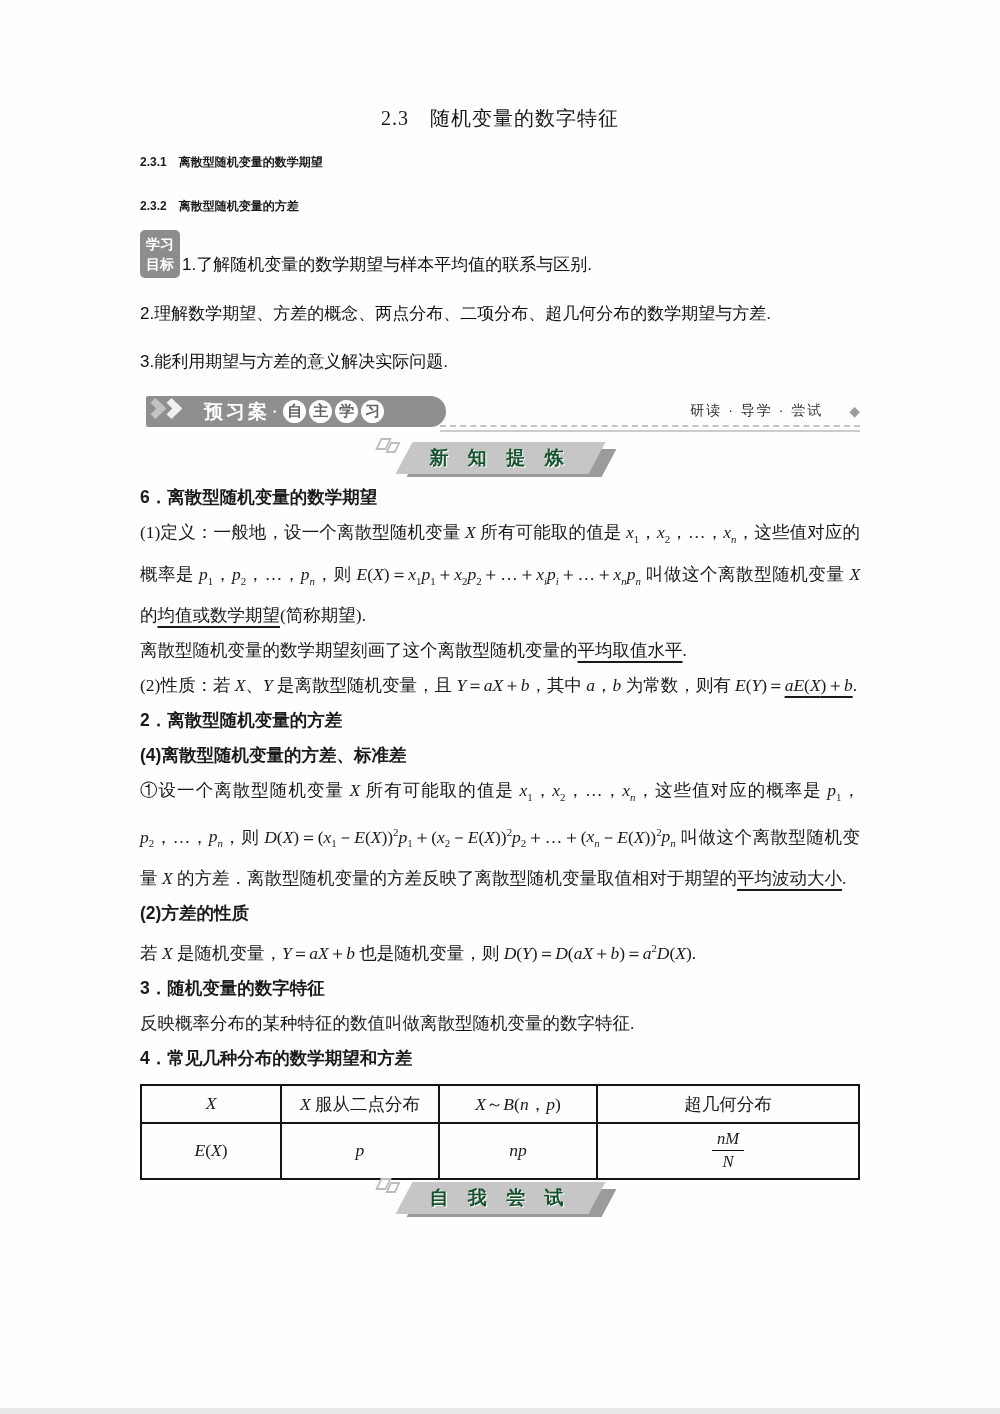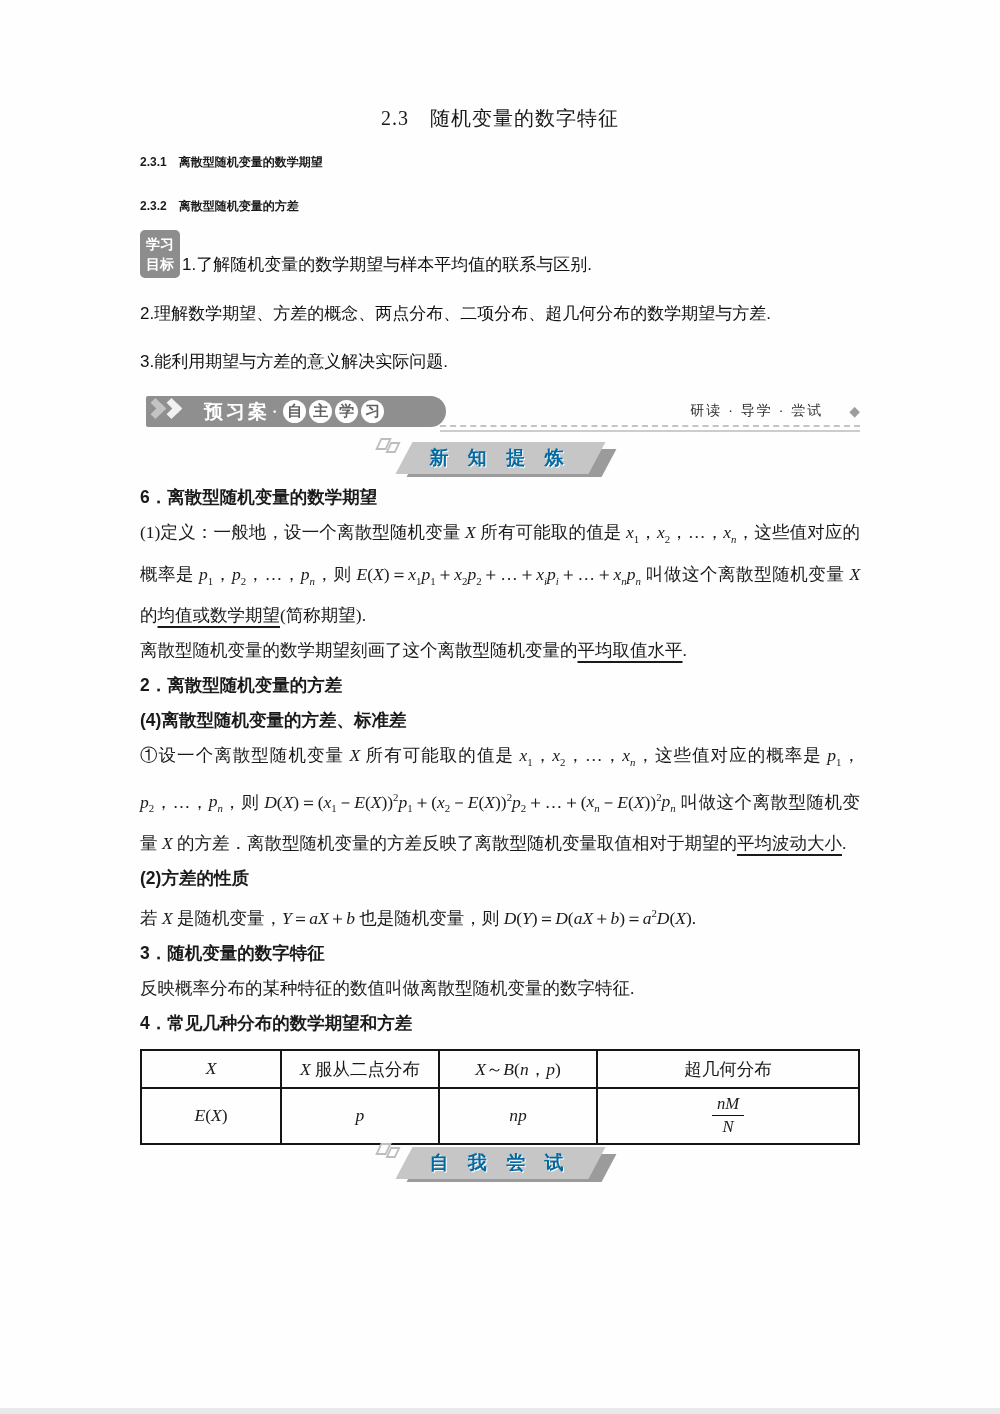--- a/index.html
+++ b/index.html
@@ -91,21 +91,21 @@
   }
   .flag-shadow {
     position:absolute; left:10px; top:7px; right:-12px; bottom:-3px;
     background:#9b9b9b; transform:skewX(-28deg);
   }
   .flag-bg {
     position:absolute; left:0; top:0; right:0; bottom:0;
     background:#c6c6c6; transform:skewX(-28deg);
   }
   .flag-text {
-    position:relative; font-size:19px; font-weight:bold; color:#0369a1;
+    position:relative; font-size:19px; font-weight:bold; color:#14532d;
     letter-spacing:7px; font-family:"Liberation Sans", sans-serif;
     text-shadow:1px 1px 0 #ffffff;
   }
   .flag-decor {
     position:absolute; left:-26px; top:-4px; width:20px; height:14px;
   }
   .flag-decor:before, .flag-decor:after {
     content:""; position:absolute; border:2px solid #bdbdbd; transform:skewX(-25deg);
   }
   .flag-decor:before { left:0; top:0; width:7px; height:8px; }
@@ -199,20 +199,21 @@
       <span class="flag-shadow"></span>
       <span class="flag-bg"></span>
       <span class="flag-text">新 知 提 炼</span>
     </div>
   </div>
 
   <div class="body-copy">
     <p class="head">6．离散型随机变量的数学期望</p>
     <p class="para">(1)定义：一般地，设一个离散型随机变量 <i>X</i> 所有可能取的值是 <i>x</i><sub>1</sub>，<i>x</i><sub>2</sub>，…，<i>x<sub>n</sub></i>，这些值对应的概率是 <i>p</i><sub>1</sub>，<i>p</i><sub>2</sub>，…，<i>p<sub>n</sub></i>，则 <i>E</i>(<i>X</i>)＝<i>x</i><sub>1</sub><i>p</i><sub>1</sub>＋<i>x</i><sub>2</sub><i>p</i><sub>2</sub>＋…＋<i>x<sub>i</sub></i><i>p<sub>i</sub></i>＋…＋<i>x<sub>n</sub></i><i>p<sub>n</sub></i> 叫做这个离散型随机变量 <i>X</i> 的<u>均值或数学期望</u>(简称期望).</p>
     <p class="para">离散型随机变量的数学期望刻画了这个离散型随机变量的<u>平均取值水平</u>.</p>
+    <p class="para">(2)性质：若 <i>X</i>、<i>Y</i> 是离散型随机变量，且 <i>Y</i>＝<i>aX</i>＋<i>b</i>，其中 <i>a</i>，<i>b</i> 为常数，则有 <i>E</i>(<i>Y</i>)＝<u><i>aE</i>(<i>X</i>)＋<i>b</i></u>.</p>
     <p class="head">2．离散型随机变量的方差</p>
     <p class="head">(4)离散型随机变量的方差、标准差</p>
     <p class="para">①设一个离散型随机变量 <i>X</i> 所有可能取的值是 <i>x</i><sub>1</sub>，<i>x</i><sub>2</sub>，…，<i>x<sub>n</sub></i>，这些值对应的概率是 <i>p</i><sub>1</sub>，<i>p</i><sub>2</sub>，…，<i>p<sub>n</sub></i>，则 <i>D</i>(<i>X</i>)＝(<i>x</i><sub>1</sub>－<i>E</i>(<i>X</i>))<sup>2</sup><i>p</i><sub>1</sub>＋(<i>x</i><sub>2</sub>－<i>E</i>(<i>X</i>))<sup>2</sup><i>p</i><sub>2</sub>＋…＋(<i>x<sub>n</sub></i>－<i>E</i>(<i>X</i>))<sup>2</sup><i>p<sub>n</sub></i> 叫做这个离散型随机变量 <i>X</i> 的方差．离散型随机变量的方差反映了离散型随机变量取值相对于期望的<u>平均波动大小</u>.</p>
     <p class="head">(2)方差的性质</p>
     <p class="para">若 <i>X</i> 是随机变量，<i>Y</i>＝<i>aX</i>＋<i>b</i> 也是随机变量，则 <i>D</i>(<i>Y</i>)＝<i>D</i>(<i>aX</i>＋<i>b</i>)＝<i>a</i><sup>2</sup><i>D</i>(<i>X</i>).</p>
     <p class="head">3．随机变量的数字特征</p>
     <p class="para">反映概率分布的某种特征的数值叫做离散型随机变量的数字特征.</p>
     <p class="head">4．常见几种分布的数学期望和方差</p>
   </div>
 

